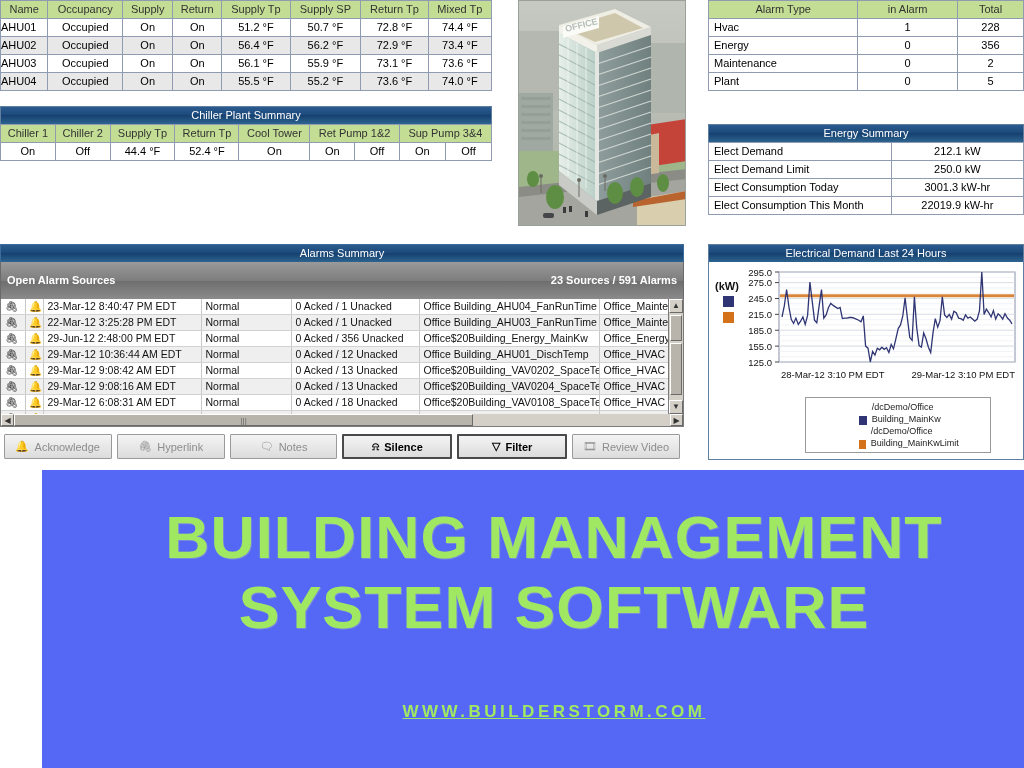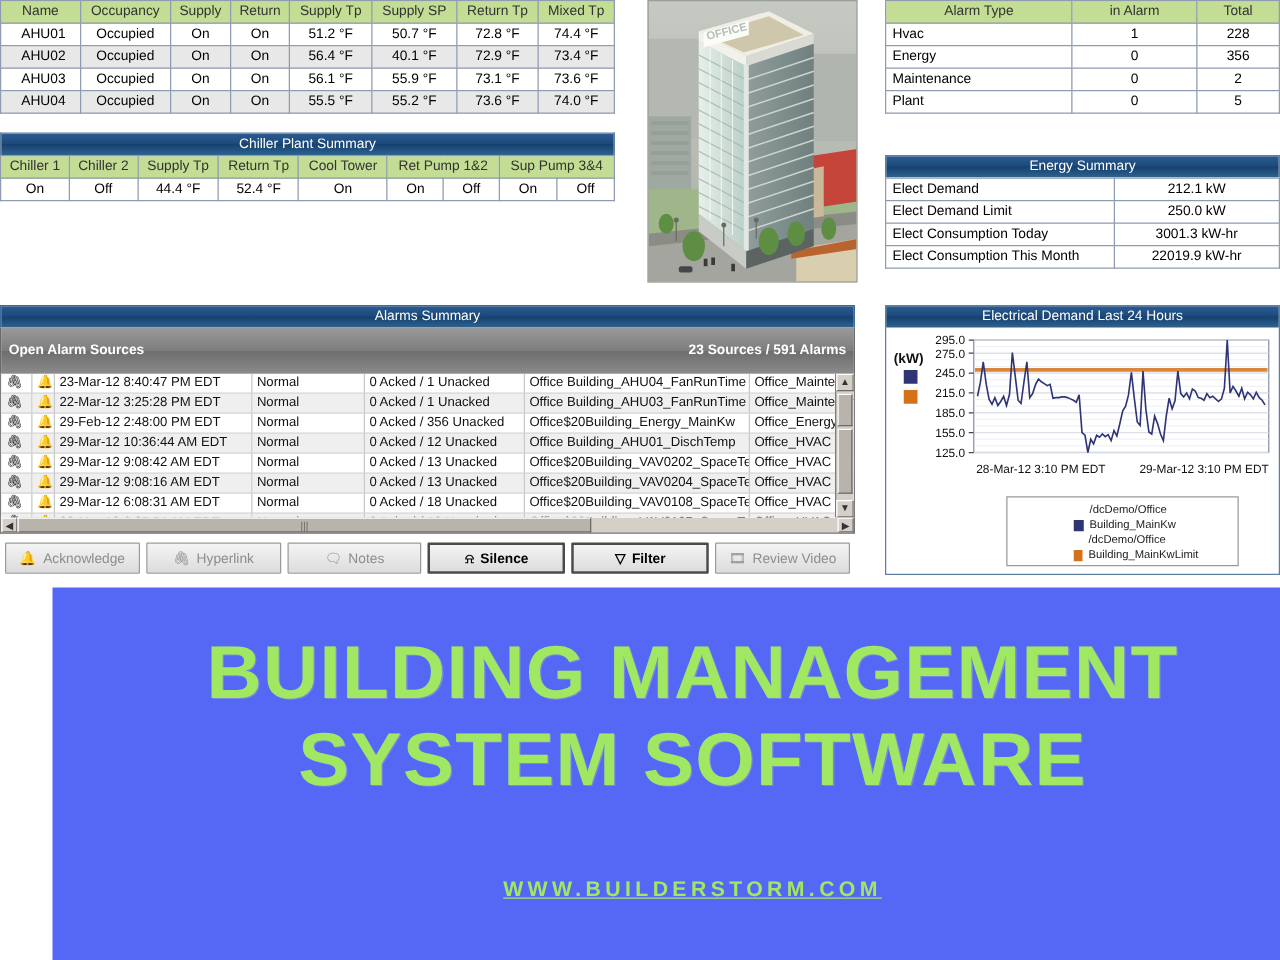--- a/index.html
+++ b/index.html
@@ -22,21 +22,21 @@
     font-size:11px;
     line-height:15px;
     white-space:nowrap;
   }
   table.grid th { background:#c3dd94; text-align:center; color:#333; }
   table.grid td { text-align:center; }
   table.grid tr.alt td { background:#e8e8e8; }
 
   
   #ahu-table { position:absolute; left:0; top:0; width:492px;border-radius:10px; }
-  #ahu-table td.name { text-align:left; padding-left:16px; }
+  #ahu-table td.name { text-align:left; padding-left:0; }
 
   
   #chiller-panel { position:absolute; left:0; top:106px; width:492px; }
   .panel-title {
     background:linear-gradient(to bottom,#2b5b8f 0%, #1d4a7c 45%, #16406f 50%, #2d648f 100%);
     color:#ffffff; text-align:center; font-size:11px; line-height:17px;
     border:1px solid #5f7ea0; border-bottom:none;
   }
 
   
@@ -163,21 +163,21 @@
           <td>50.7 °F</td>
           <td>72.8 °F</td>
           <td>74.4 °F</td>
         </tr>
         <tr class="alt">
           <td class="name">AHU02</td>
           <td>Occupied</td>
           <td>On</td>
           <td>On</td>
           <td>56.4 °F</td>
-          <td>40.1 °F</td>
+          <td>56.2 °F</td>
           <td>72.9 °F</td>
           <td>73.4 °F</td>
         </tr>
         <tr>
           <td class="name">AHU03</td>
           <td>Occupied</td>
           <td>On</td>
           <td>On</td>
           <td>56.1 °F</td>
           <td>55.9 °F</td>
@@ -438,21 +438,21 @@
               <td class="bell">🔔</td>
               <td>22-Mar-12 3:25:28 PM EDT</td>
               <td>Normal</td>
               <td>0 Acked / 1 Unacked</td>
               <td>Office Building_AHU03_FanRunTime</td>
               <td>Office_Maintenance</td>
             </tr>
             <tr>
               <td class="linkico">🖇</td>
               <td class="bell">🔔</td>
-              <td>29-Feb-12 2:48:00 PM EDT</td>
+              <td>29-Jun-12 2:48:00 PM EDT</td>
               <td>Normal</td>
               <td>0 Acked / 356 Unacked</td>
               <td>Office$20Building_Energy_MainKw</td>
               <td>Office_Energy</td>
             </tr>
             <tr class="alt">
               <td class="linkico">🖇</td>
               <td class="bell">🔔</td>
               <td>29-Mar-12 10:36:44 AM EDT</td>
               <td>Normal</td>

